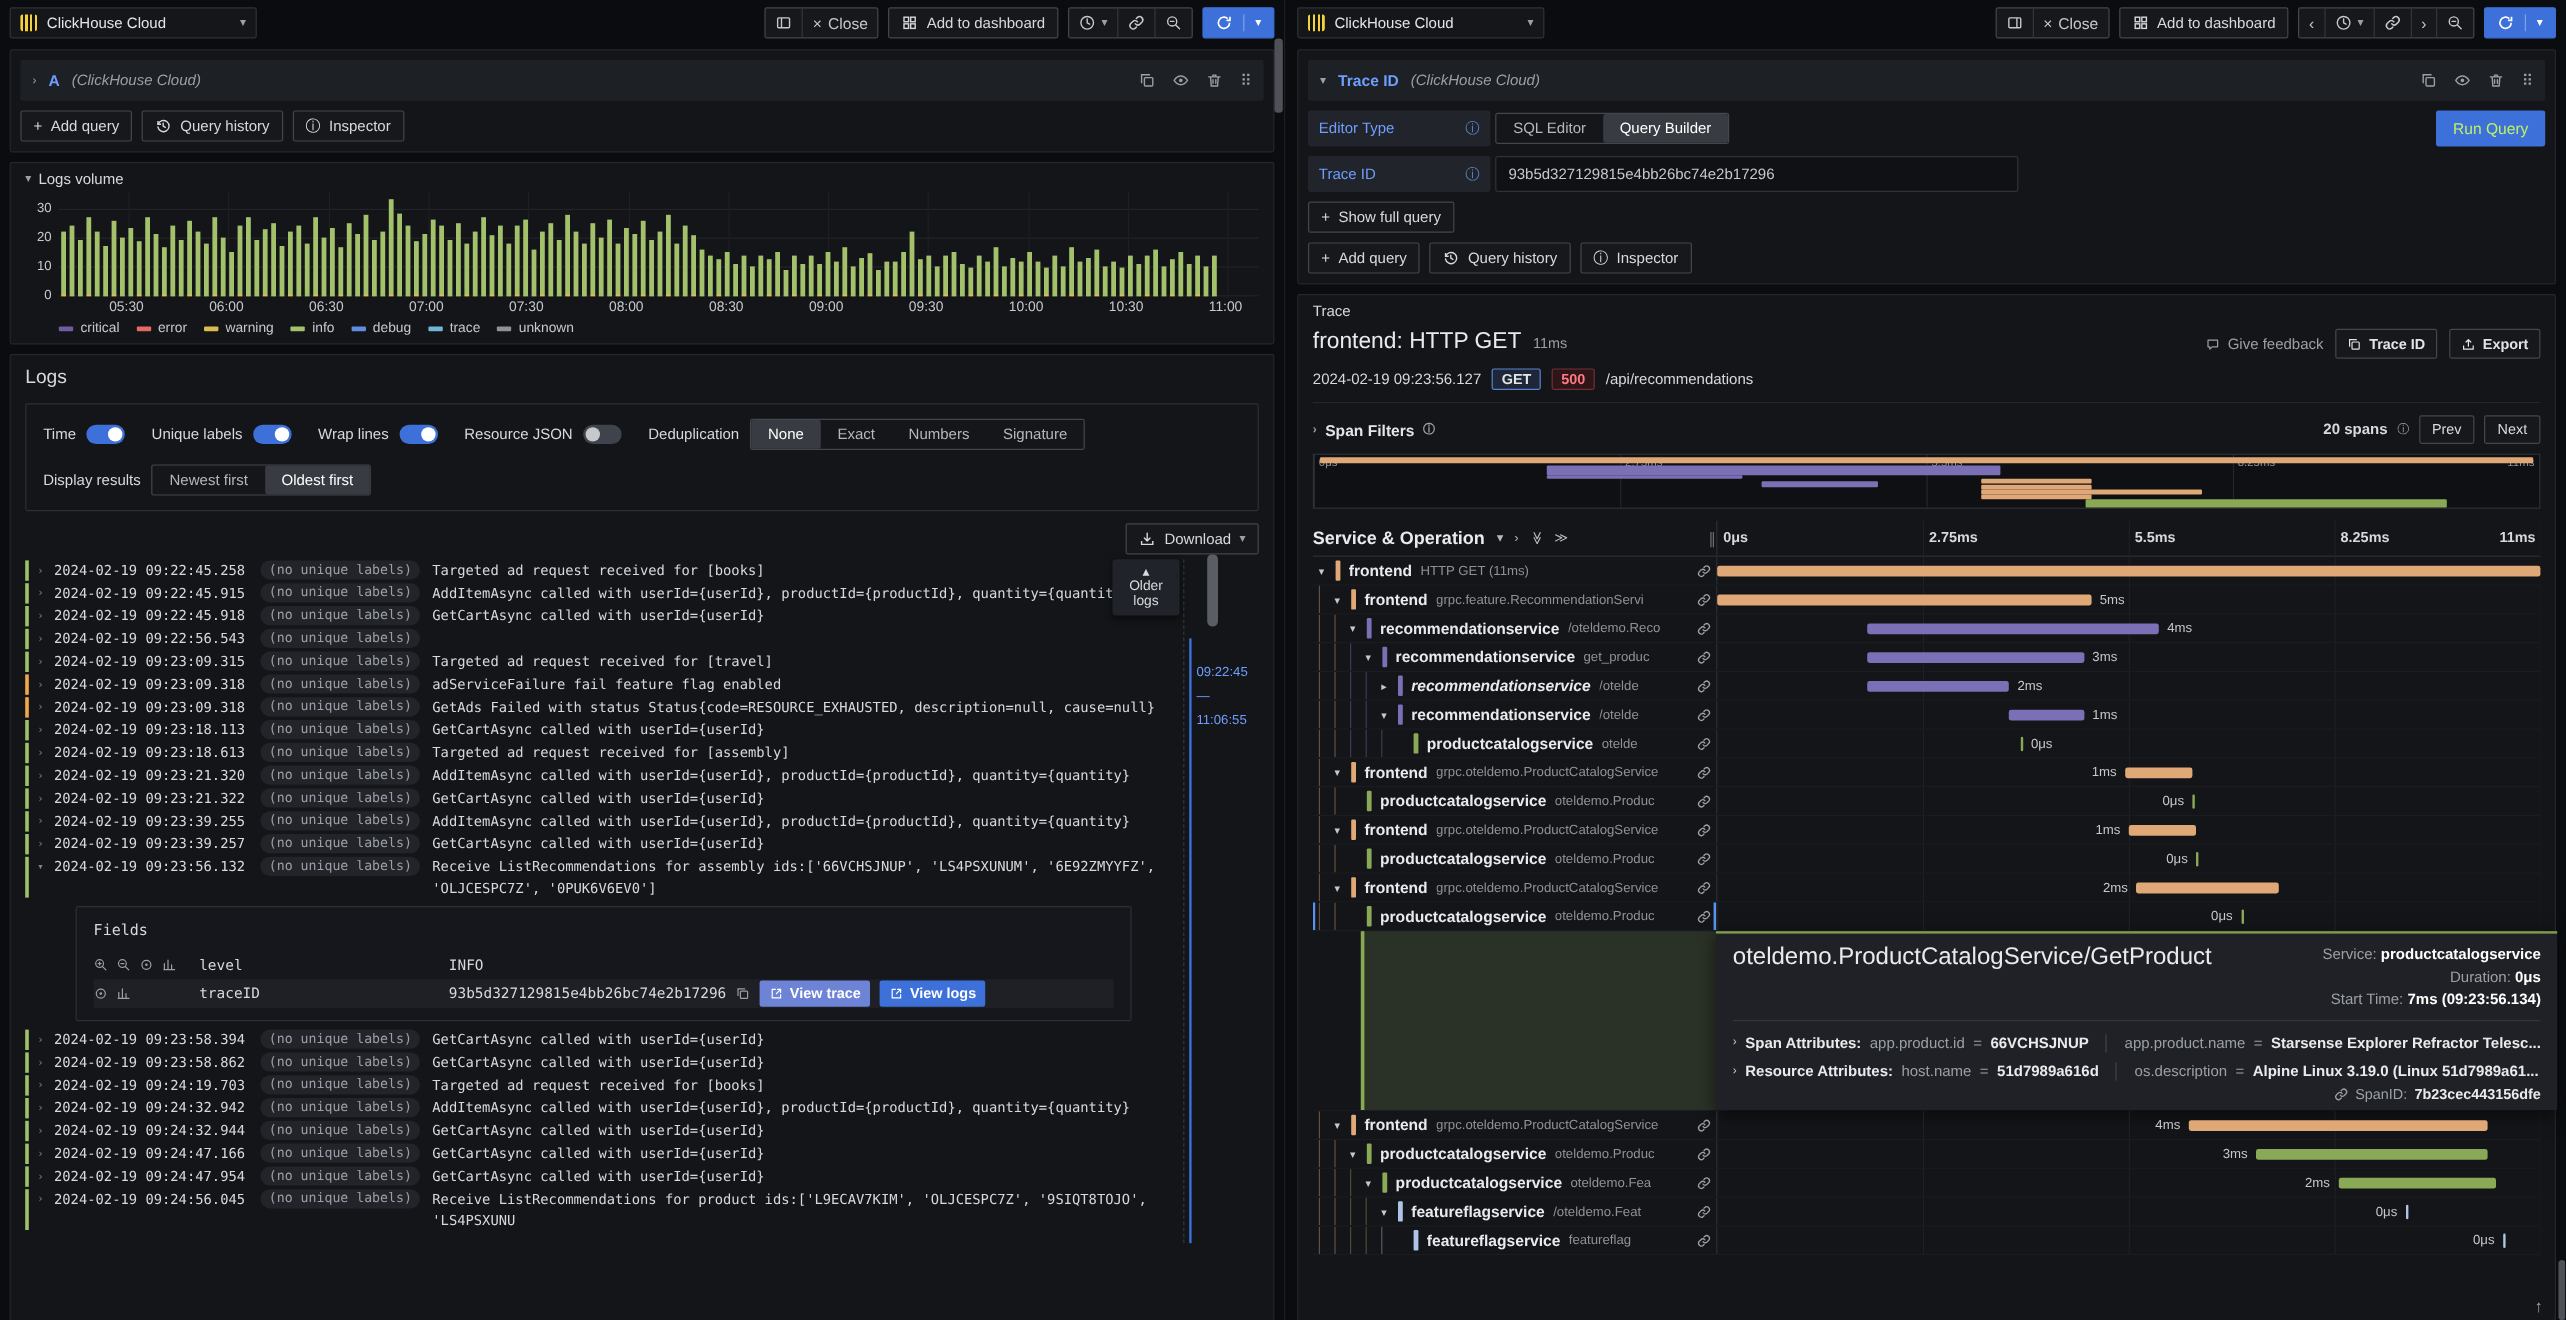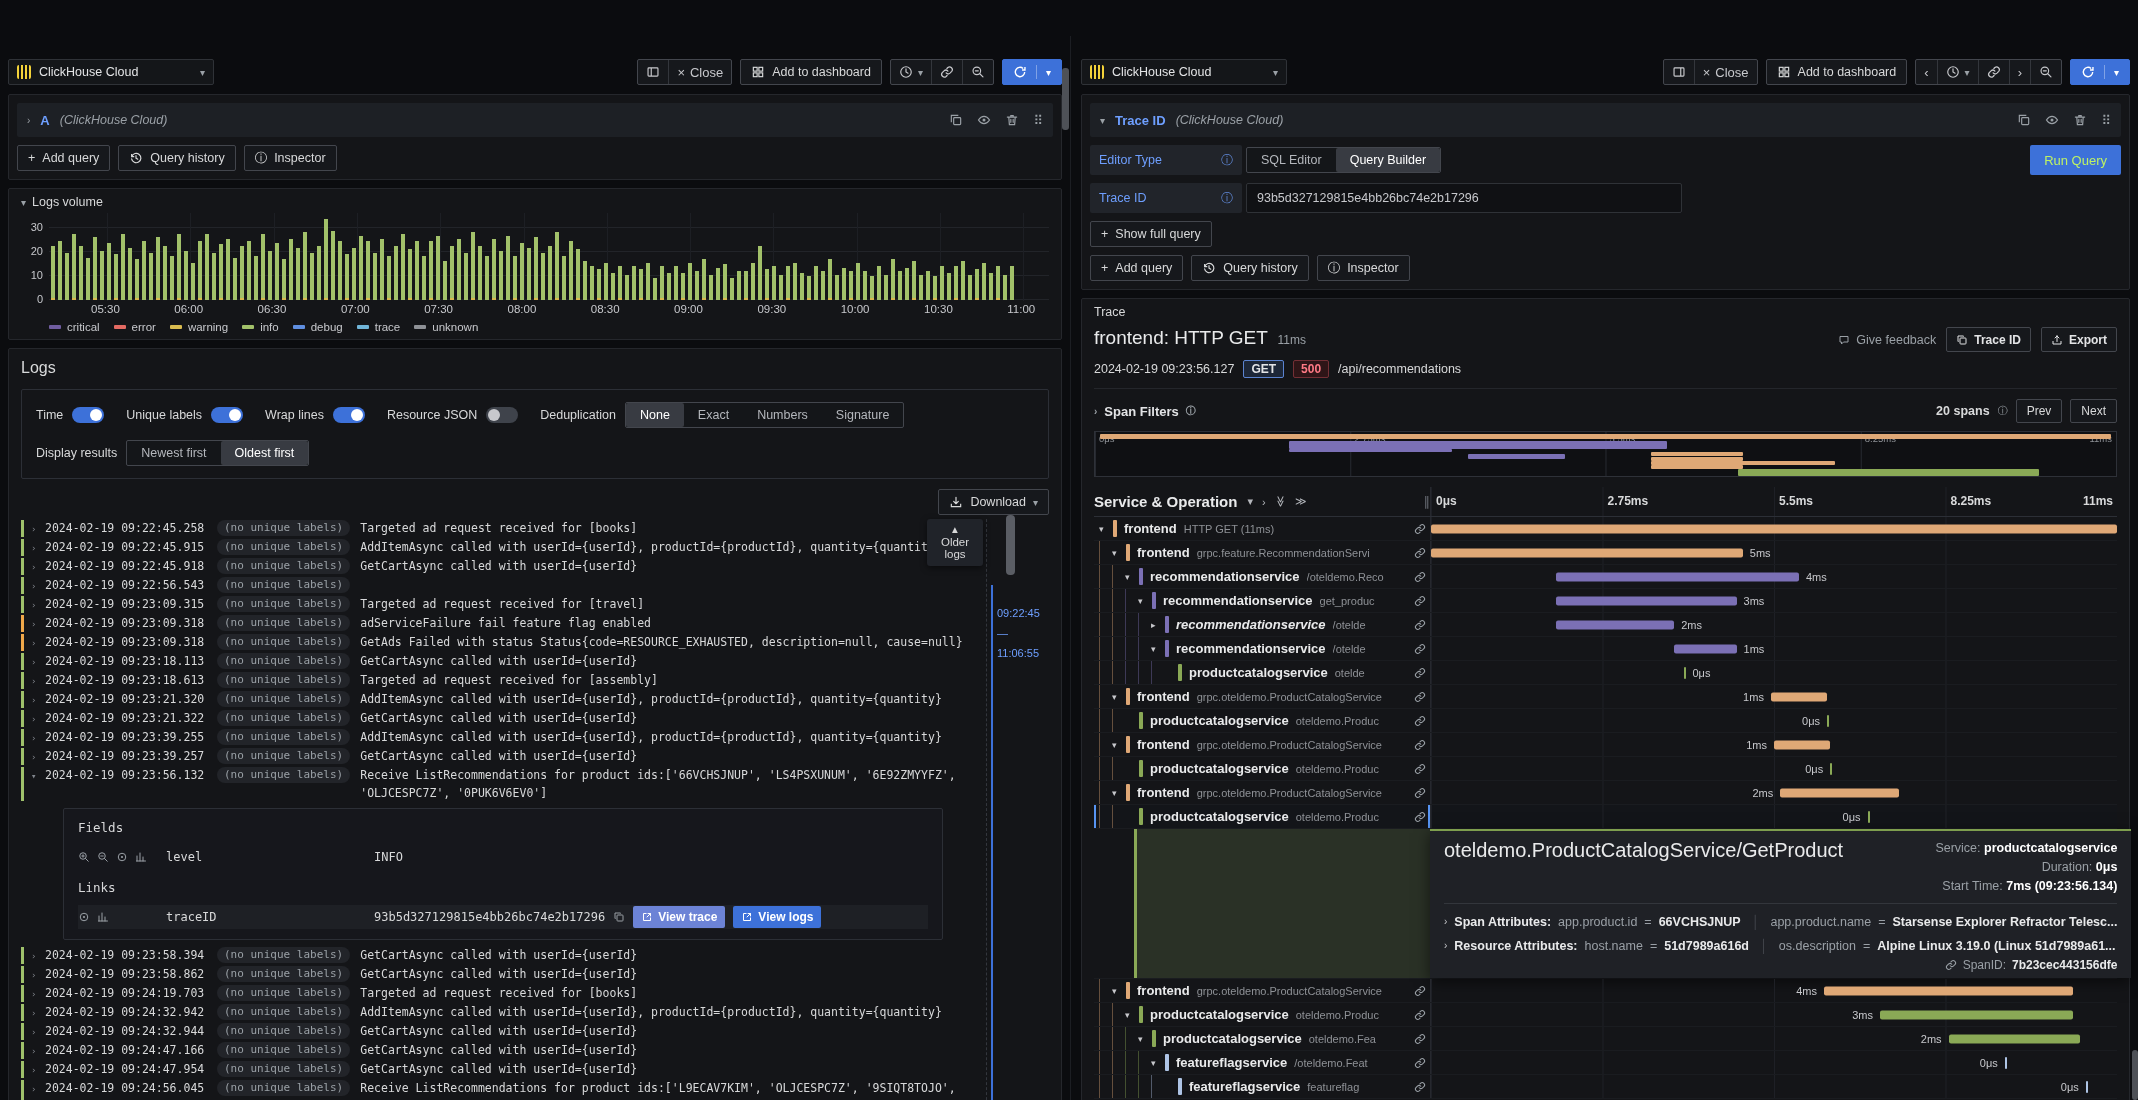--- a/index.html
+++ b/index.html
@@ -1,19 +1,19 @@
 <!DOCTYPE html>
 <html><head>
 <meta charset="utf-8">
 <style>
   html,body{margin:0;padding:0;background:#0b0c0f;}
   *{box-sizing:border-box;}
   .app{width:2138px;height:1100px;display:flex;background:#0b0c0f;color:#d8d9da;
        font-family:"Liberation Sans",sans-serif;font-size:13px;overflow:hidden;}
-  .pane{position:relative;overflow:hidden;padding:22px 8px 0 8px;margin-top:36px;}
+  .pane{position:relative;overflow:hidden;padding:5px 8px 0 8px;}
   .pane-left{width:1070px;}
   .pane-right{flex:1;border-left:1px solid #1c1e23;padding-left:10px;}
 
   
   .pane-header{height:28px;display:flex;align-items:center;justify-content:space-between;margin-bottom:8px;}
   .ds-picker{width:206px;height:26px;background:#141619;border:1px solid #2f3237;border-radius:2px;
              display:flex;align-items:center;gap:8px;padding:0 8px;cursor:pointer;}
   .ds-picker .lbl{flex:1;font-size:12.5px;color:#e3e4e6;}
   .chev{color:#9aa0a6;font-size:10px;}
   .ch-logo{width:14px;height:14px;border-radius:2px;background:repeating-linear-gradient(90deg,#f3d23a 0 2px,#121212 2px 4px);}
@@ -1005,21 +1005,21 @@
               <span class="lchev">›</span>
               <span class="ltime">2024-02-19 09:23:39.257</span>
               <span class="lbadge">(no unique labels)</span>
               <span class="lmsg">GetCartAsync called with userId={userId}</span>
             </div>
             <div class="log-row">
               <span class="lv" style="background: rgb(159, 193, 107);"></span>
               <span class="lchev">▾</span>
               <span class="ltime">2024-02-19 09:23:56.132</span>
               <span class="lbadge">(no unique labels)</span>
-              <span class="lmsg">Receive ListRecommendations for product ids:['66VCHSJNUP', 'LS4PSXUNUM', '6E92ZMYYFZ', 'OLJCESPC7Z', '0PUK6V6EV0']</span>
+              <span class="lmsg">Receive ListRecommendations for assembly ids:['66VCHSJNUP', 'LS4PSXUNUM', '6E92ZMYYFZ', 'OLJCESPC7Z', '0PUK6V6EV0']</span>
             </div>
             <div class="log-expanded" id="log-expanded">
     <div class="exp-title">Fields</div>
     <div class="exp-row">
       <span class="ics">
         <span class="ic ic12">
                     <svg viewBox="0 0 24 24">
                       <circle cx="10" cy="10" r="6.5" fill="none" stroke="currentColor" stroke-width="2"></circle>
                       <path d="M15 15l5.5 5.5M7.5 10h5M10 7.5v5" fill="none" stroke="currentColor" stroke-width="2" stroke-linecap="round"></path>
                     </svg>
@@ -1038,21 +1038,20 @@
                   </span>
         <span class="ic ic12">
                     <svg viewBox="0 0 24 24">
                       <path d="M4 20V10M10 20V4M16 20v-8M21 20H3" stroke="currentColor" stroke-width="2" fill="none" stroke-linecap="round"></path>
                     </svg>
                   </span>
       </span>
       <span class="k">level</span>
       <span>INFO</span>
     </div>
-    <div class="exp-title" style="margin-top:10px">Links</div>
     <div class="exp-row linkbg">
       <span class="ics">
         <span class="ic ic12">
                     <svg viewBox="0 0 24 24">
                       <circle cx="12" cy="12" r="7.5" fill="none" stroke="currentColor" stroke-width="2"></circle>
                       <circle cx="12" cy="12" r="2.2" fill="currentColor"></circle>
                     </svg>
                   </span>
         <span class="ic ic12">
                     <svg viewBox="0 0 24 24">

